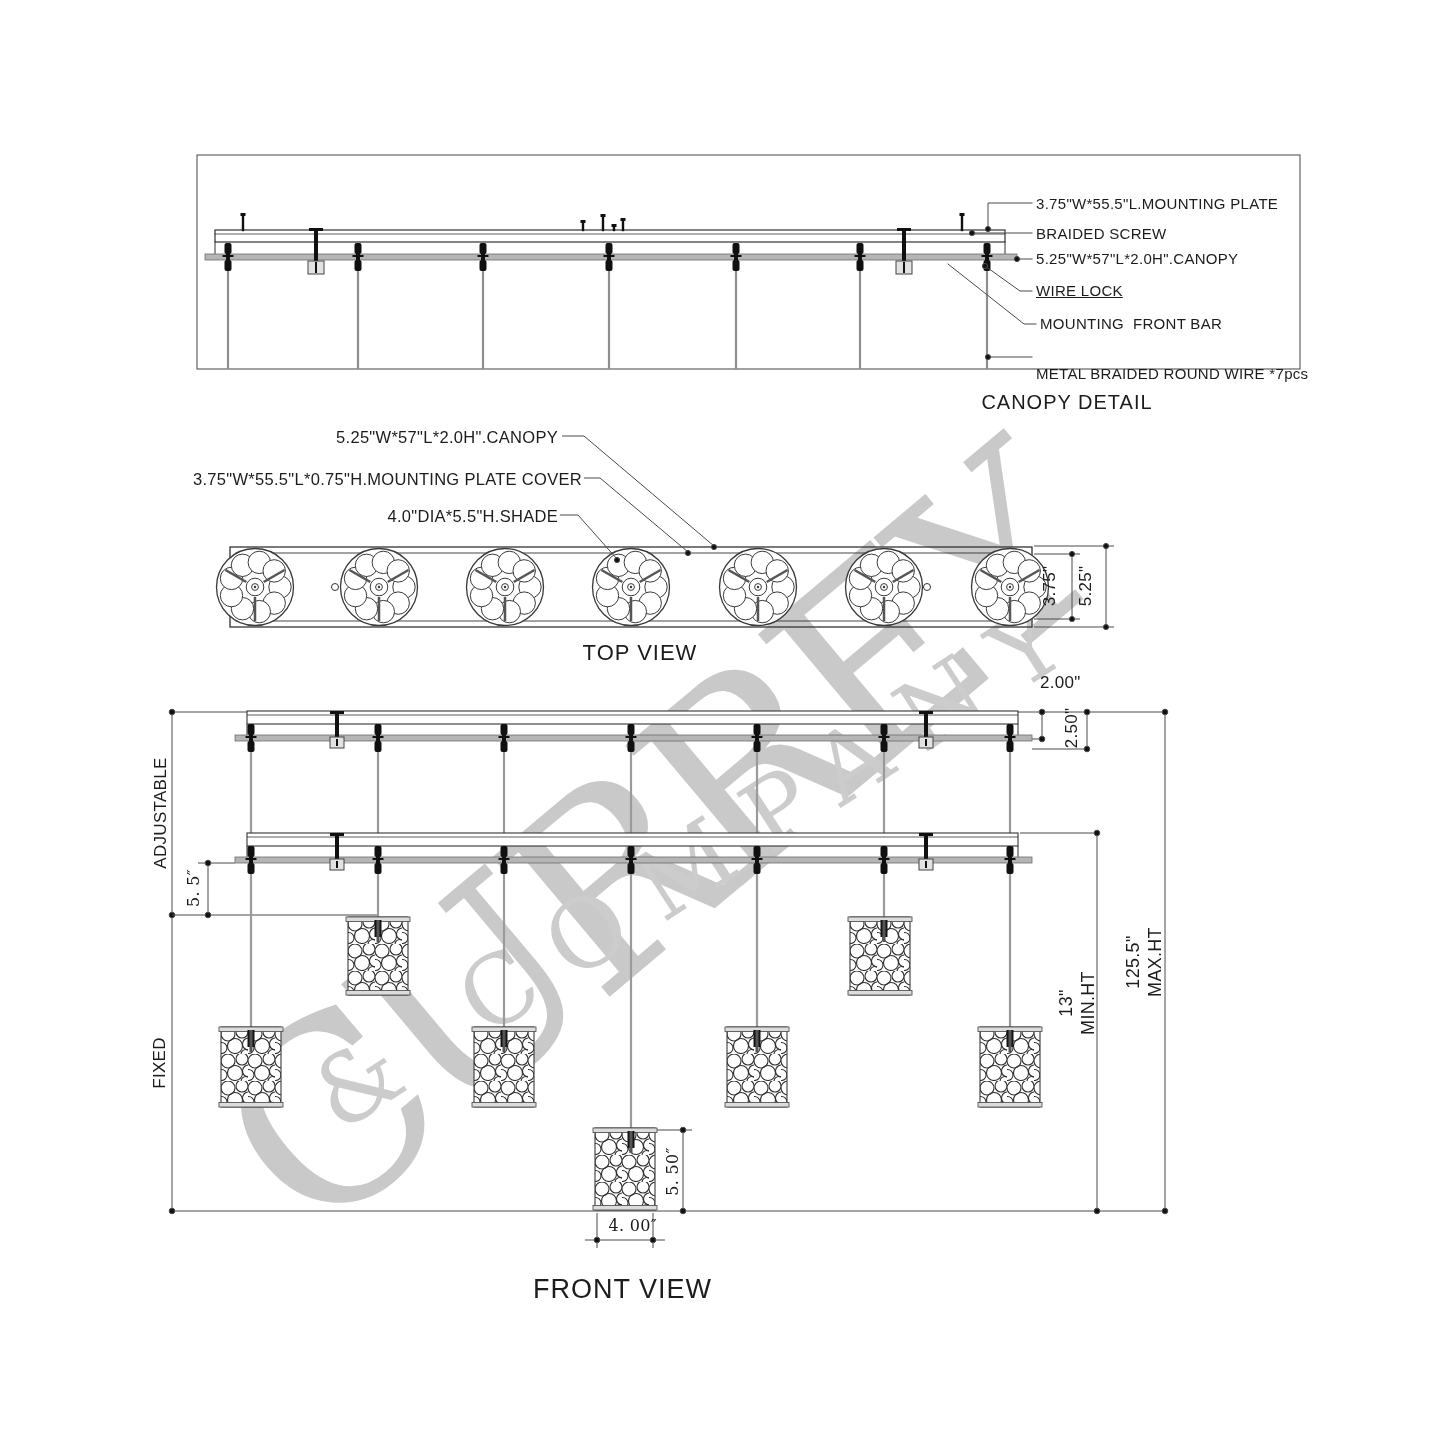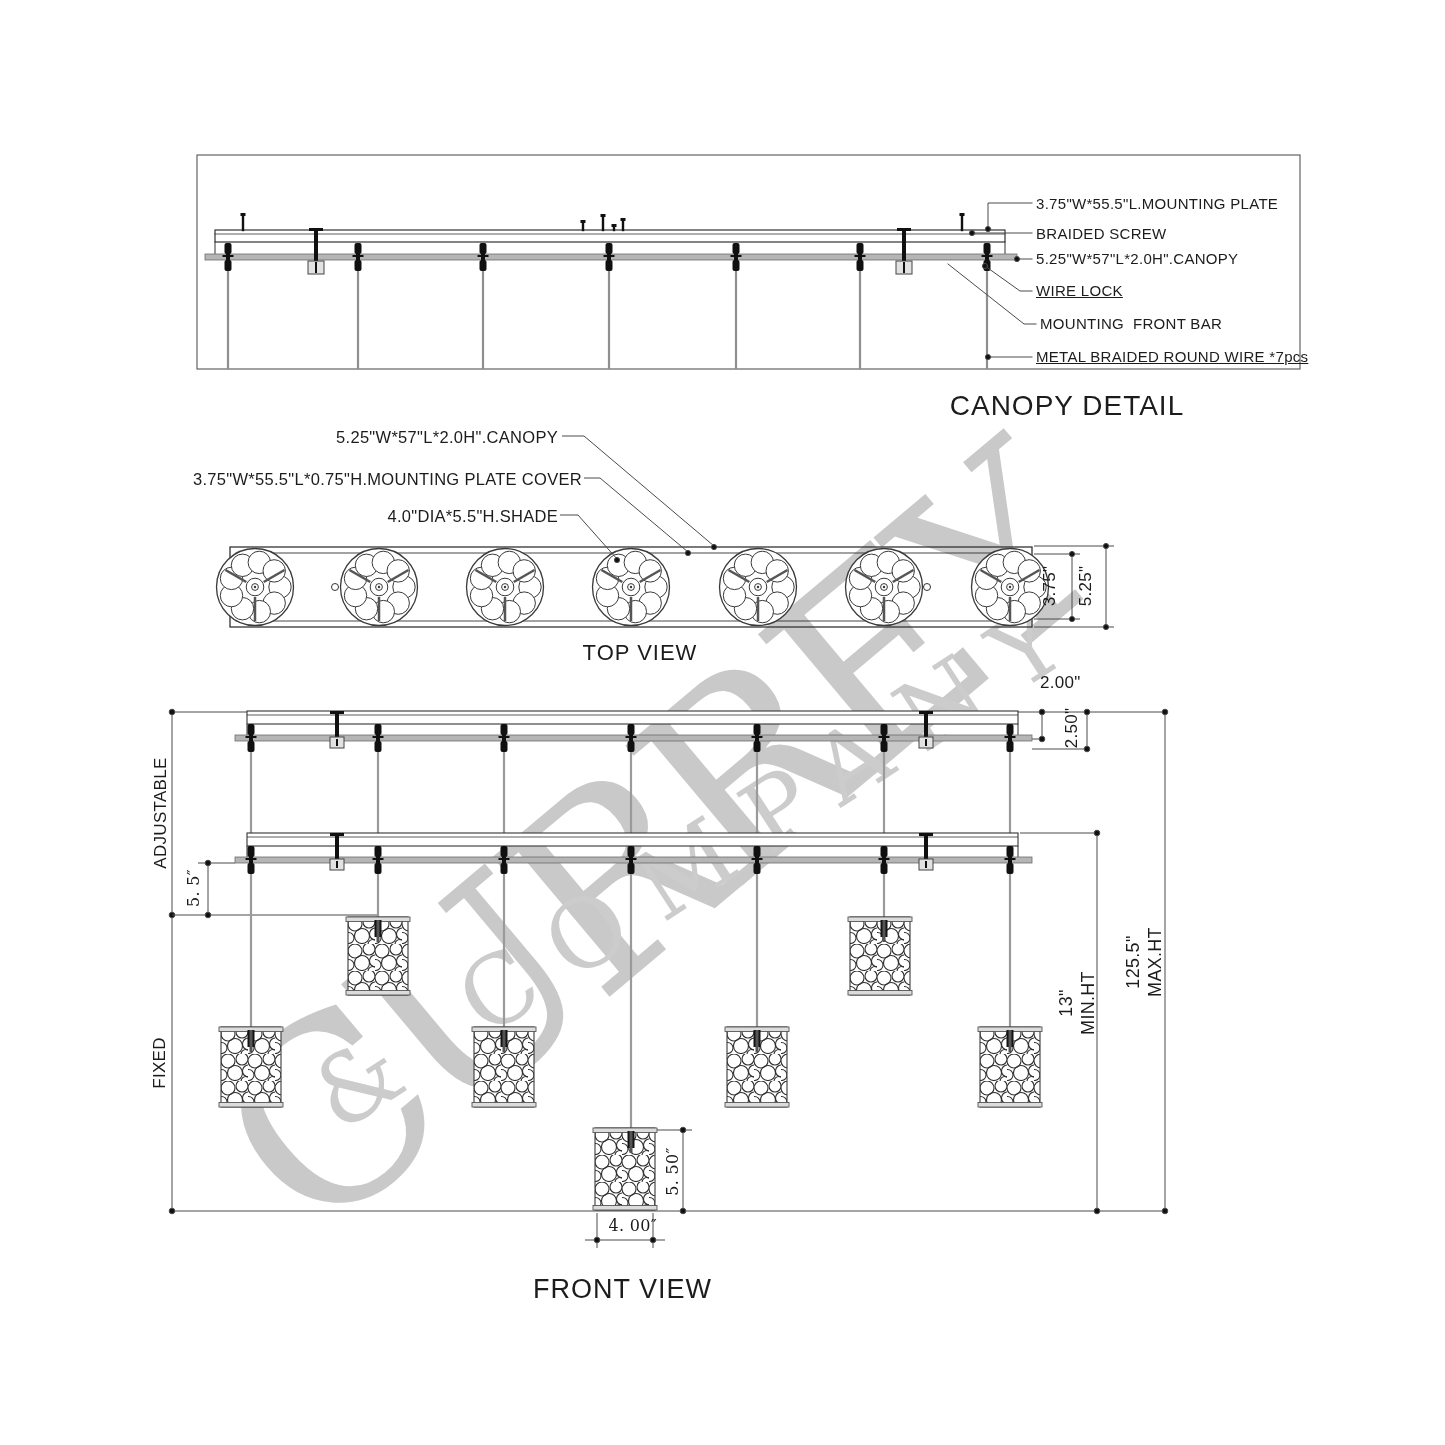--- a/index.html
+++ b/index.html
@@ -331,22 +331,22 @@
         </g>
       </g>
     </g>
   </svg>
 
   <div class="lbl" style="left:1036px;top:196px;">3.75"W*55.5"L.MOUNTING PLATE</div>
   <div class="lbl" style="left:1036px;top:226px;">BRAIDED SCREW</div>
   <div class="lbl" style="left:1036px;top:251px;">5.25"W*57"L*2.0H".CANOPY</div>
   <div class="lbl" style="left:1036px;top:283px;text-decoration:underline;">WIRE LOCK</div>
   <div class="lbl" style="left:1040px;top:316px;">MOUNTING  FRONT BAR</div>
-  <div class="lbl" style="left:1036px;top:349px;text-decoration:underline;">METAL BRAIDED ROUND WIRE *7pcs</div>
-  <div class="lbl ttl" style="left:947px;top:391px;width:240px;font-size:28px;">CANOPY DETAIL</div>
+  <div class="lbl" style="left:1036px;top:366px;">METAL BRAIDED ROUND WIRE *7pcs</div>
+  <div class="lbl ttl" style="left:947px;top:391px;width:240px;font-size:20px;">CANOPY DETAIL</div>
 
   <div class="lbl c16 ra" style="left:160px;top:428px;width:398px;">5.25"W*57"L*2.0H".CANOPY</div>
   <div class="lbl c16 ra" style="left:130px;top:470px;width:452px;">3.75"W*55.5"L*0.75"H.MOUNTING PLATE COVER</div>
   <div class="lbl c16 ra" style="left:160px;top:507px;width:398px;">4.0"DIA*5.5"H.SHADE</div>
   <div class="lbl ttl" style="left:530px;top:641px;width:220px;font-size:22px;">TOP VIEW</div>
   <div class="lbl rot" style="left:1020px;top:577px;width:60px;height:18px;font-size:17px;">3.75"</div>
   <div class="lbl rot" style="left:1053px;top:577px;width:66px;height:18px;font-size:17px;">5.25"</div>
 
   <div class="lbl" style="left:1040px;top:674px;font-size:17px;">2.00"</div>
   <div class="lbl rot" style="left:1043px;top:719px;width:58px;height:18px;font-size:17px;">2.50"</div>

